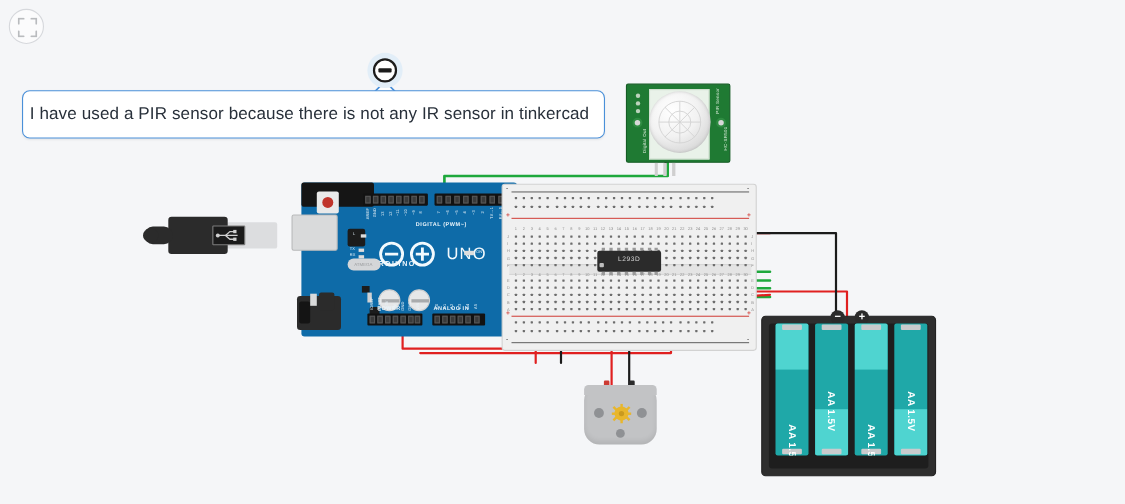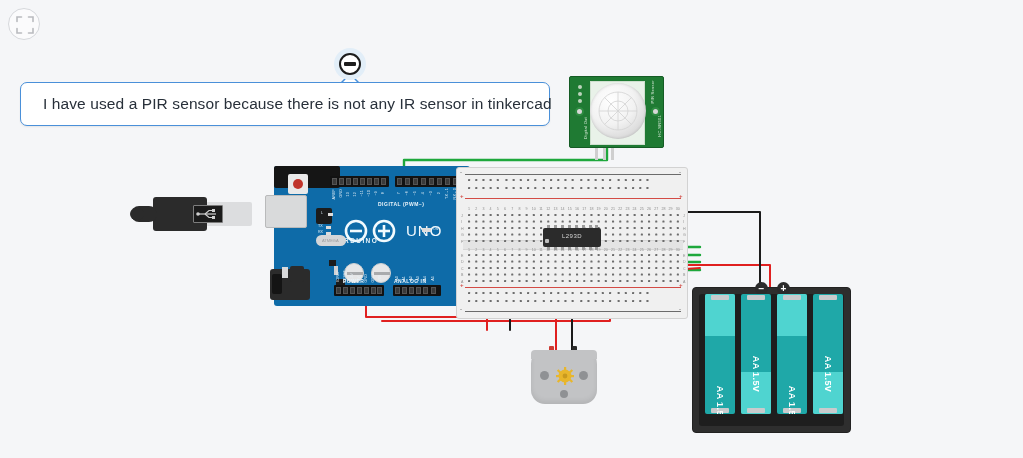--- a/index.html
+++ b/index.html
@@ -23,21 +23,21 @@
 
   
   #note-box{
     left:20px;top:82px;width:530px;height:44px;
     background:#ffffff;border:1.5px solid #4a90d9;border-radius:7px;
     box-sizing:border-box;
     box-shadow:0 1px 2px rgba(0,0,0,.07);
     display:flex;align-items:center;
   }
   #note-text{
-    padding-left:22px;font-size:15.5px;color:#28303a;
+    padding-left:6px;font-size:15.5px;color:#28303a;
     letter-spacing:.1px;white-space:nowrap;
   }
   #note-pointer{
     left:340px;top:74px;width:20px;height:10px;
   }
   #note-handle{
     left:334px;top:48px;width:32px;height:32px;border-radius:50%;
     background:#e2eef8;
   }
   #note-handle .ring{

